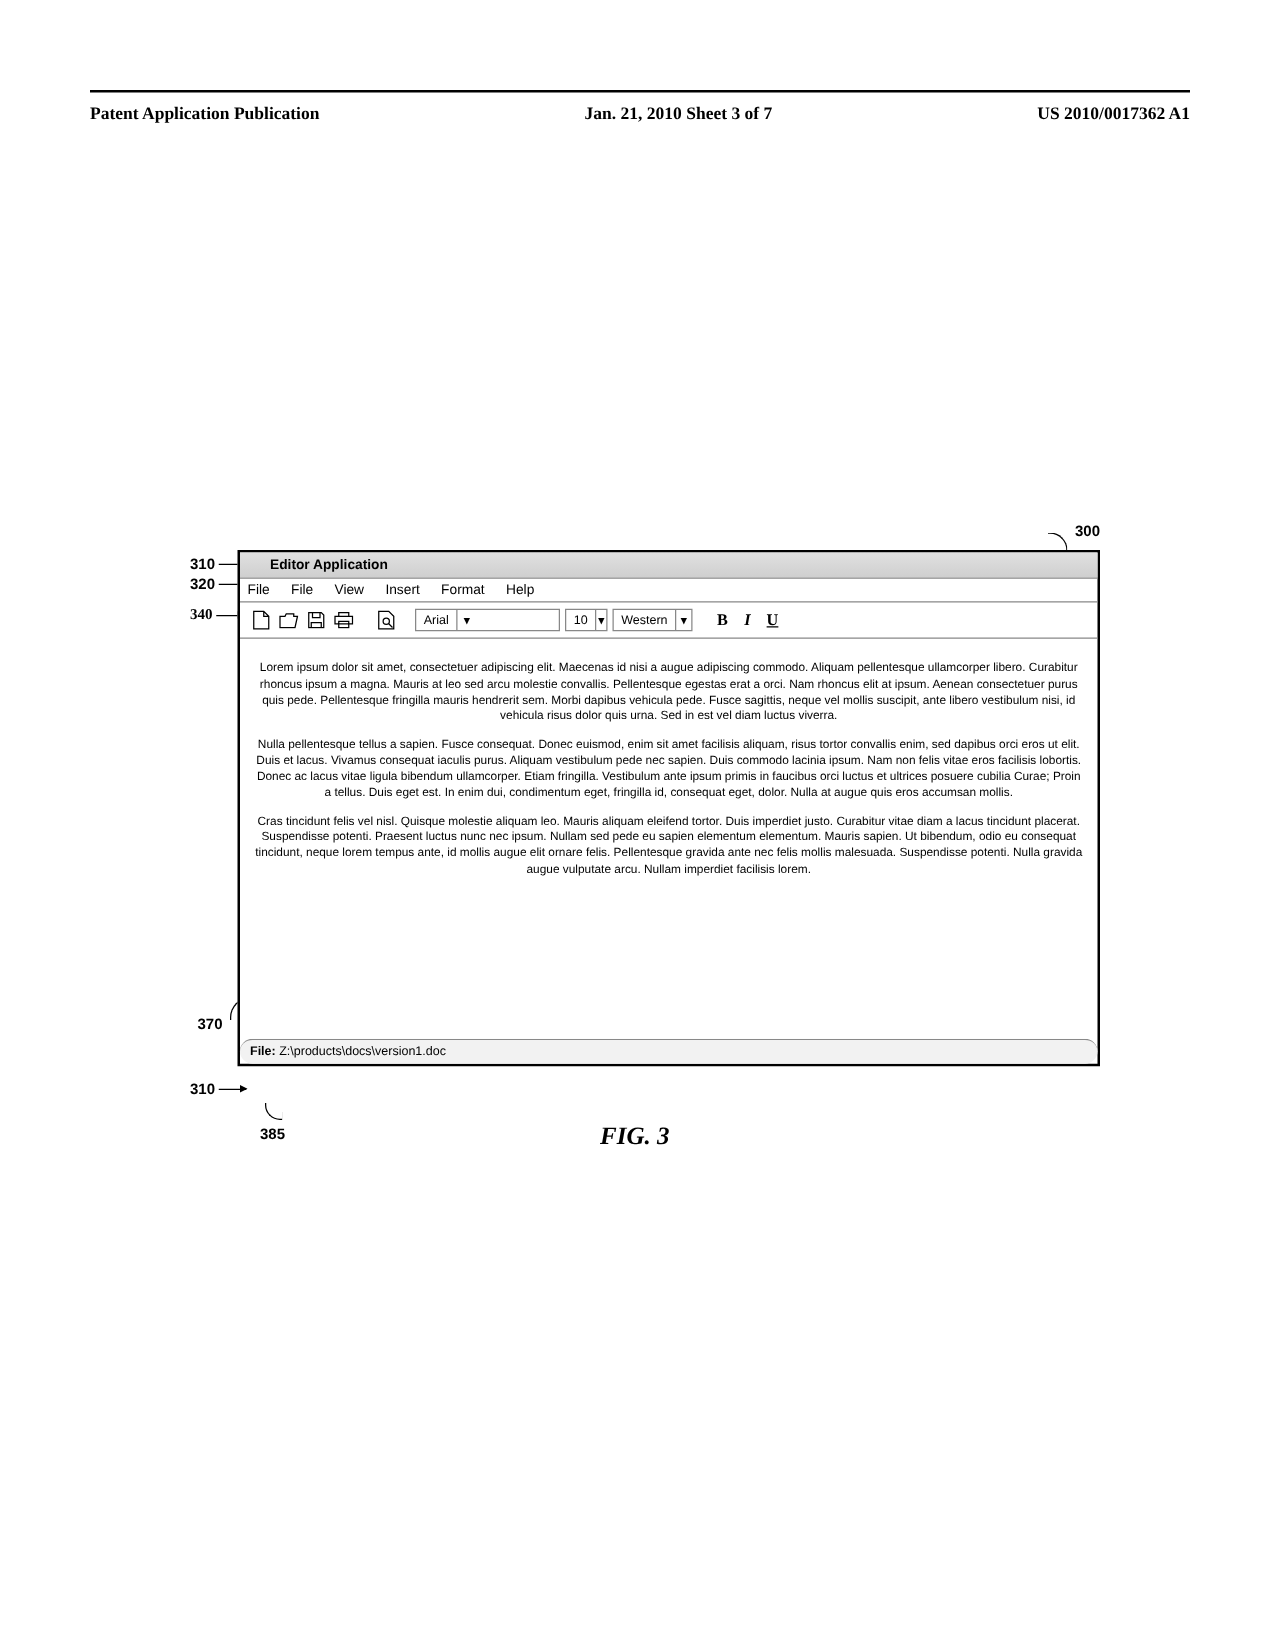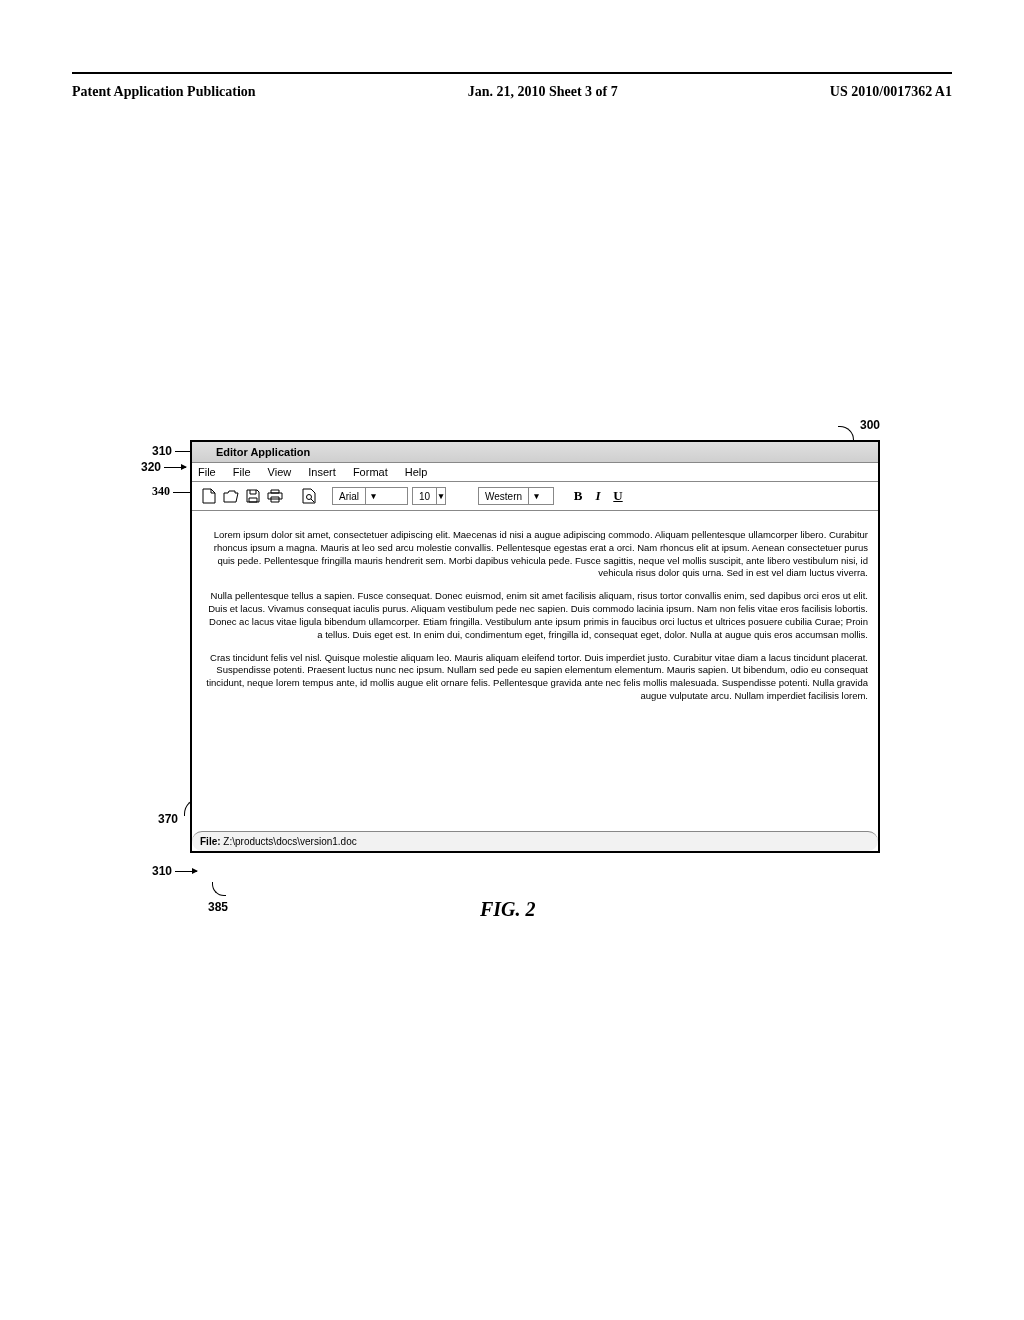--- a/index.html
+++ b/index.html
@@ -106,21 +106,21 @@
     .underline-btn { text-decoration: underline; font-weight: bold; }
     .content-area {
       padding: 18px 10px 10px 10px;
       font-family: Arial, sans-serif;
       font-size: 9.5px;
       line-height: 1.35;
       min-height: 320px;
     }
     .content-area p {
       margin-bottom: 10px;
-      text-align: right;
+      text-align: center;
     }
     .status-bar {
       border-top: 1px solid #888;
       padding: 4px 8px;
       font-family: Arial, sans-serif;
       font-size: 10px;
       background: #f2f2f2;
       border-radius: 10px;
     }
     .status-bar .file-label { font-weight: bold; }
@@ -172,40 +172,40 @@
       width: 16px;
       height: 16px;
     }
     .fig-caption {
       position: absolute;
       font-family: "Times New Roman", serif;
       font-weight: bold;
       font-style: italic;
       font-size: 20px;
     }
-    .dd-font { width: 76px; }
+    .dd-font { width: 116px; }
     .dd-size { width: 34px; text-align: center; }
-    .dd-charset { width: 76px; margin-left: 28px; }
+    .dd-charset { width: 64px; }
   </style>
 </head>
 <body>
 
 <div class="page-border">
   <div class="header-line"></div>
   <div class="header-row">
     <span>Patent Application Publication</span>
     <span>Jan. 21, 2010  Sheet 3 of 7</span>
     <span>US 2010/0017362 A1</span>
   </div>
 </div>
 
 <div class="ref-label" style="left:152px; top:444px;">
   <span>310</span><span class="ref-arrow"></span>
 </div>
-<div class="ref-label" style="left:141px; top:460px;">
+<div class="ref-label" style="left:152px; top:460px;">
   <span>320</span><span class="ref-arrow"></span>
 </div>
 <div class="ref-label" style="left:152px; top:484px;font-family:Liberation Serif, serif;">
   <span>340</span><span class="ref-arrow"></span>
 </div>
 <div class="ref-label" style="left:152px; top:864px;">
   <span>310</span><span class="ref-arrow"></span>
 </div>
 <div class="ref-label" style="left:158px; top:812px;">
   <span>370</span>
@@ -293,13 +293,13 @@
     </div>
 
     <div class="status-bar">
       <span class="file-label">File:</span>
       <span>Z:\products\docs\version1.doc</span>
     </div>
 
   </div>
 </div>
 
-<div class="fig-caption" style="left:480px; top:898px;">FIG. 2</div>
+<div class="fig-caption" style="left:480px; top:898px;">FIG. 3</div>
 
 </body></html>

